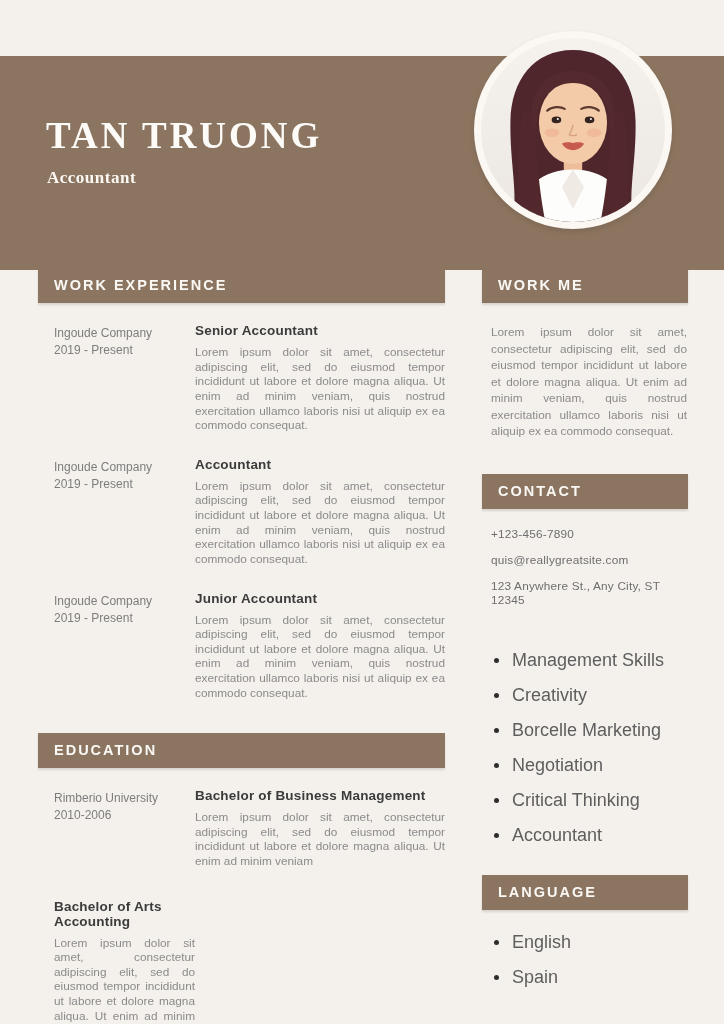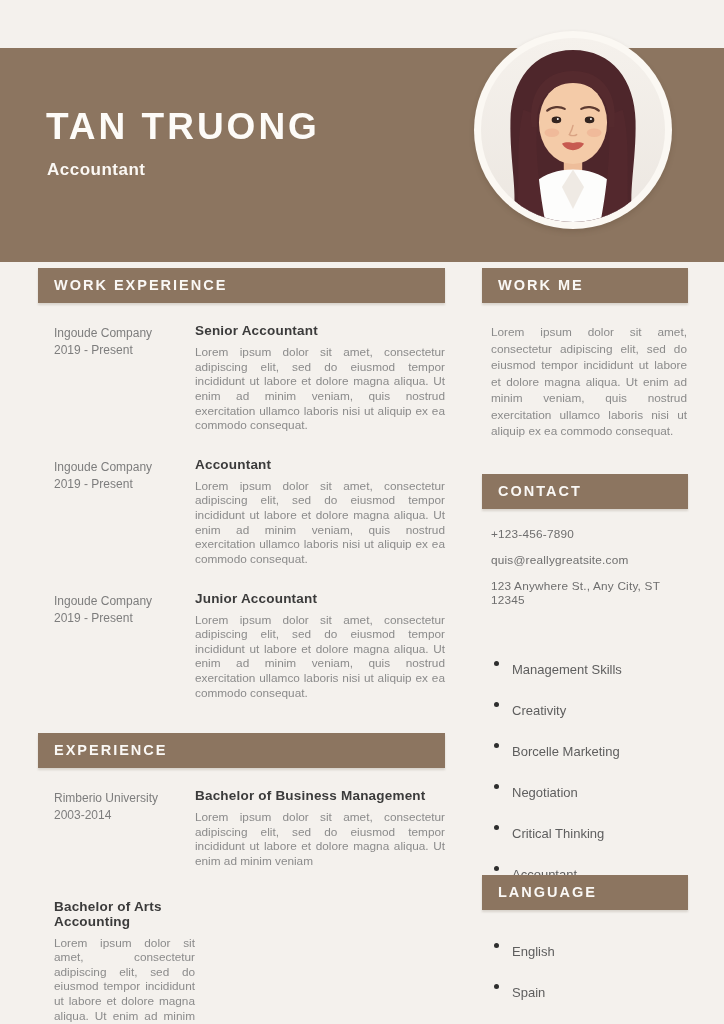--- a/index.html
+++ b/index.html
@@ -8,23 +8,24 @@
   .page {
     position: relative;
     width: 724px; height: 1024px;
     margin: 0 auto;
     background: #f4f1ed;
     overflow: hidden;
   }
 
   
   .header-band {
-    position: absolute; left: 0; top: 48px;
+    position: absolute; left: 0; top: 56px;
     width: 724px; height: 214px;
     background: #8c7560;
+    font-family: Liberation Serif, serif;
   }
   .header-name {
     position: absolute; left: 46px; top: 58px;
     color: #fdfbf8; font-size: 37px; font-weight: bold;
     letter-spacing: 3px; white-space: nowrap;
   }
   .header-title {
     position: absolute; left: 47px; top: 112px;
     color: #fbf8f4; font-size: 17px; font-weight: bold;
     letter-spacing: 0.5px;
@@ -89,21 +90,21 @@
   .bullet-list { list-style: none; padding: 22px 0 0 12px; }
   .bullet-list li {
     display: flex; align-items: center;
     margin-bottom: 14px;
   }
   .bullet-dot {
     width: 5px; height: 5px; border-radius: 50%;
     background: #2e2e2e; flex: 0 0 auto;
     margin-right: 13px;
   }
-  .bullet-label { color: #5e5e5e; font-size: 13px; margin-top: 12px; }
+  .bullet-label { color: #5e5e5e; font-size: 18px; }
 
   
   #work      { top: 268px; }
   #education { top: 733px; }
   #about     { top: 268px; }
   #contact   { top: 474px; }
   #skills    { top: 628px; }
   #language  { top: 875px; }
 </style>
 </head>
@@ -196,27 +197,27 @@
         <div>
           <div class="entry-title">Junior Accountant</div>
           <div class="entry-desc">Lorem ipsum dolor sit amet, consectetur adipiscing elit, sed do eiusmod tempor incididunt ut labore et dolore magna aliqua. Ut enim ad minim veniam, quis nostrud exercitation ullamco laboris nisi ut aliquip ex ea commodo consequat.</div>
         </div>
       </div>
 
     </div>
   </section>
 
   <section id="education" class="col-left">
-    <div class="section-bar">EXPERIENCE</div>
+    <div class="section-bar">EDUCATION</div>
     <div class="entries">
 
       <div class="entry entry-edu">
         <div class="entry-when">
           <div>Rimberio University</div>
-          <div>2003-2014</div>
+          <div>2010-2006</div>
         </div>
         <div>
           <div class="entry-title">Bachelor of Business Management</div>
           <div class="entry-desc">Lorem ipsum dolor sit amet, consectetur adipiscing elit, sed do eiusmod tempor incididunt ut labore et dolore magna aliqua. Ut enim ad minim veniam</div>
         </div>
       </div>
 
       <div class="entry entry-edu">
         <div>
           <div class="entry-title">Bachelor of Arts Accounting</div>

